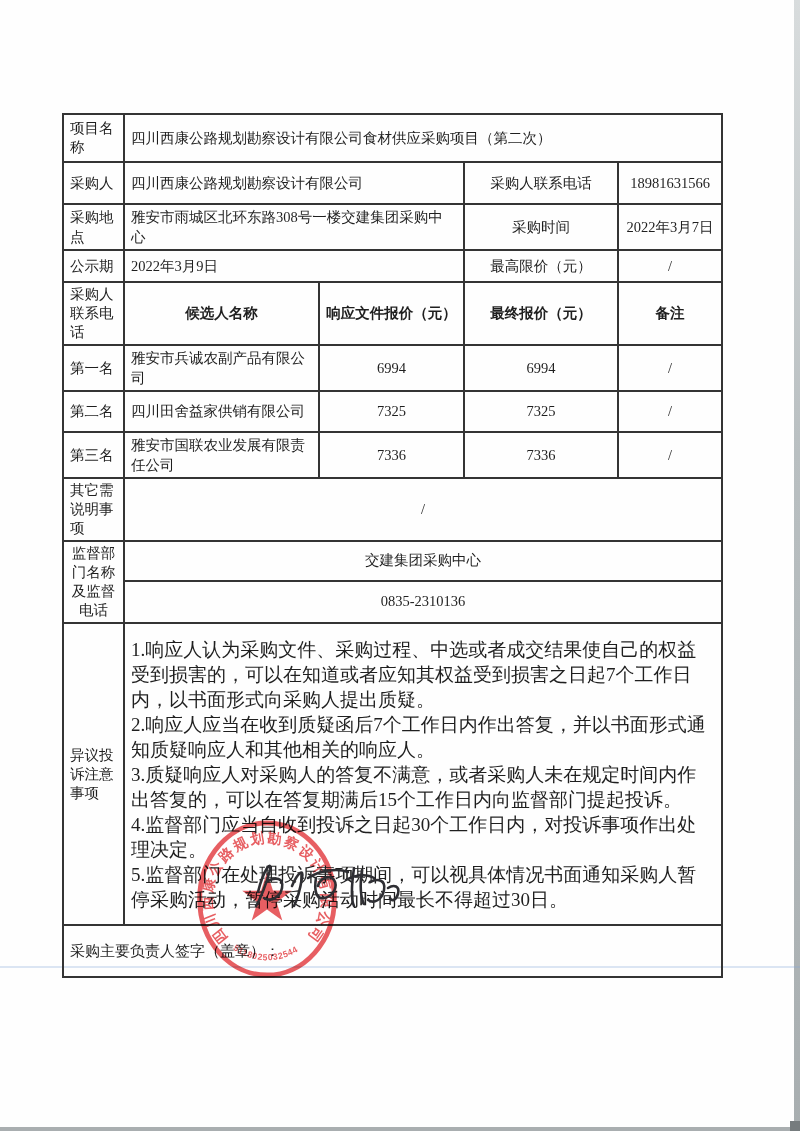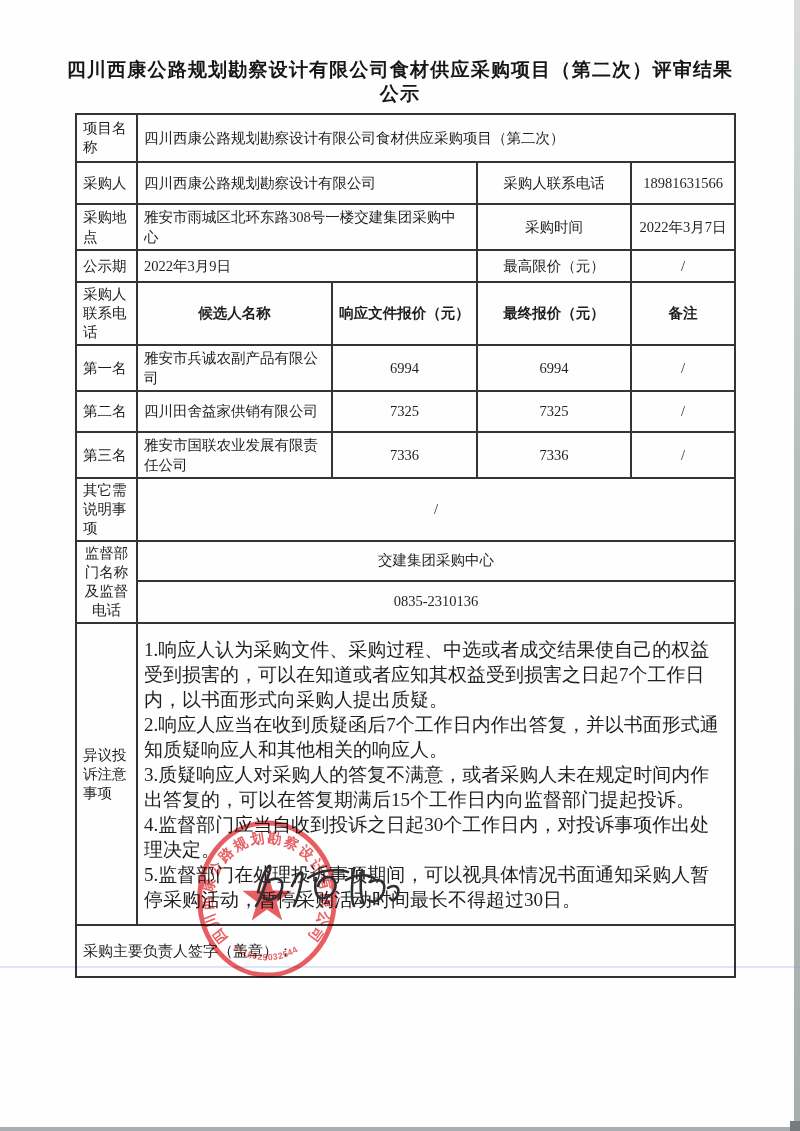--- a/index.html
+++ b/index.html
@@ -32,21 +32,21 @@
   }
 
   .doc-title {
     position: absolute; left: 60px; top: 58px; width: 680px;
     font-family: "Liberation Sans", "DejaVu Sans", sans-serif;
     font-size: 19px; font-weight: bold; letter-spacing: 1.2px;
     line-height: 24px; text-align: center; color: #161616;
   }
 
   table.main {
-    position: absolute; left: 75px; top: 113px;
+    position: absolute; left: 62px; top: 113px;
     width: 659px; border-collapse: collapse; table-layout: fixed;
   }
   table.main td {
     border: 2px solid #343434;
     vertical-align: middle;
     font-size: 14.5px;
     padding: 2px 6px;
     overflow: hidden;
   }
   td.lbl { text-align: left; line-height: 19px; }
@@ -85,21 +85,20 @@
 </head>
 <body>
 
 <div class="page">
 
   <div class="edge-right"></div>
   <div class="edge-bottom"></div>
   <div class="edge-corner"></div>
   <div class="scan-line"></div>
 
-  <div class="doc-title">四川西康公路规划勘察设计有限公司食材供应采购项目（第二次）评审结果公示</div>
 
   <table class="main">
     <colgroup>
       <col style="width:61px">
         <col style="width:195px">
         <col style="width:145px">
         <col style="width:154px">
         <col style="width:104px">
     </colgroup>
 

